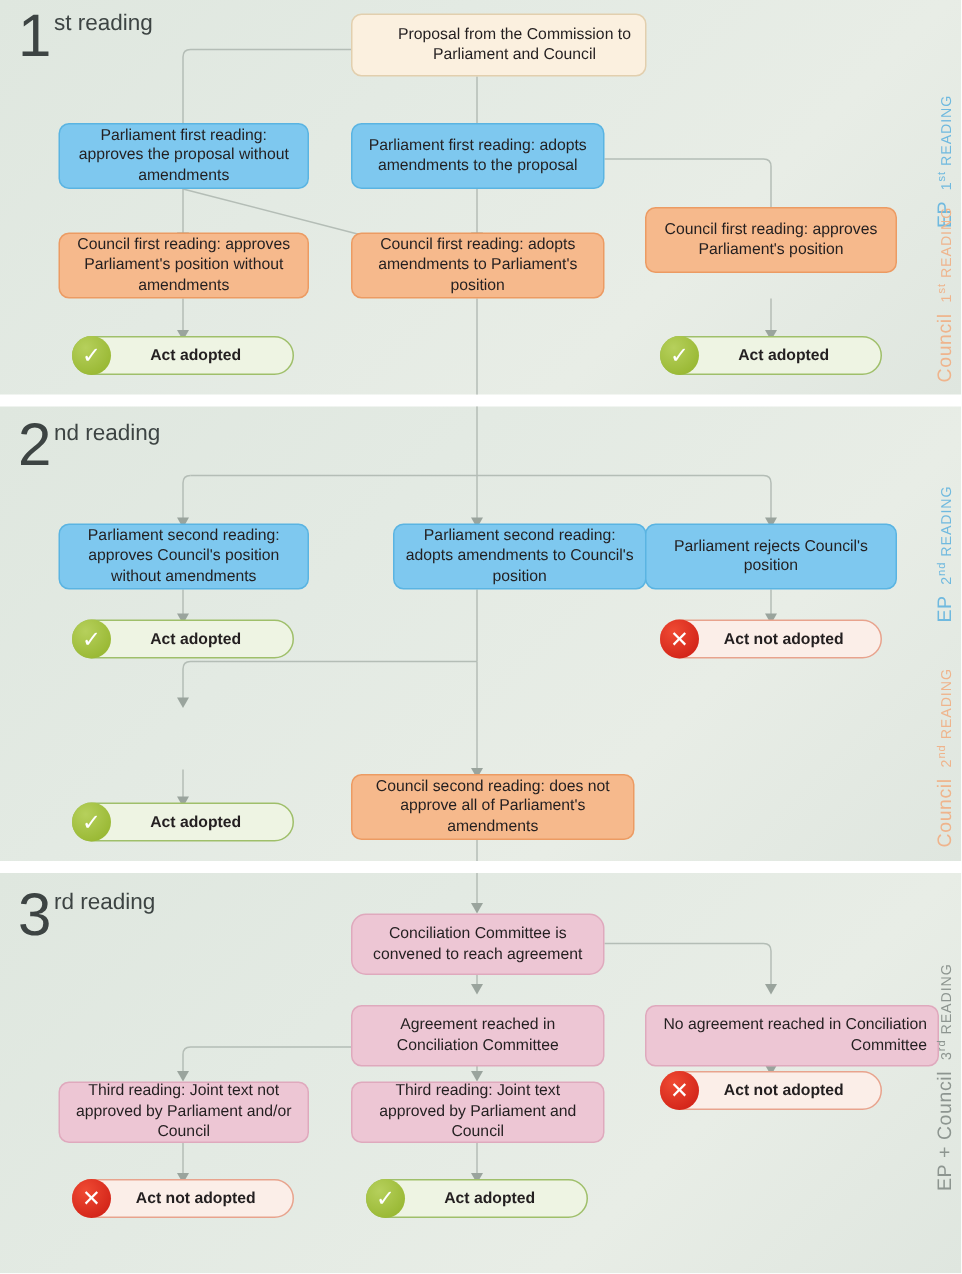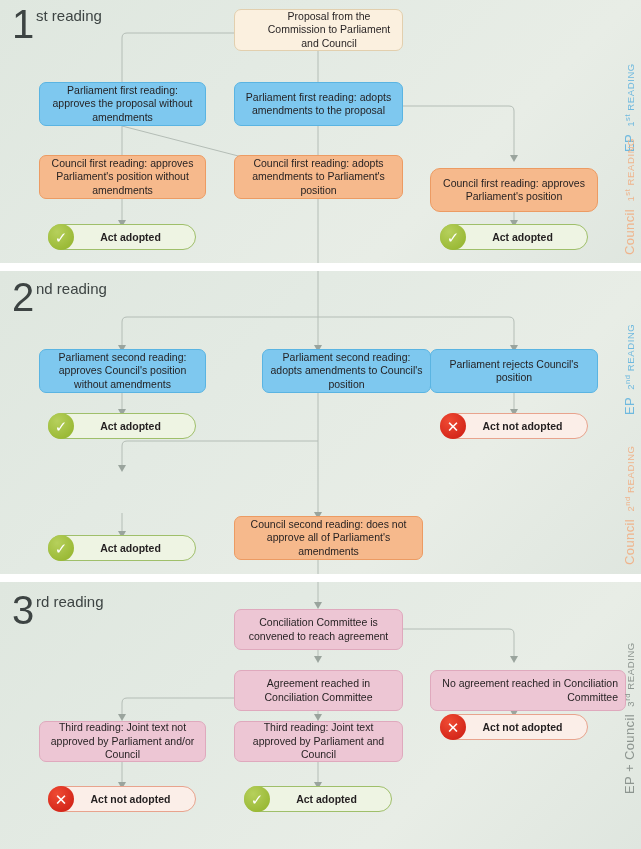--- a/index.html
+++ b/index.html
@@ -79,28 +79,28 @@
 
       <path class="wire" d="M122,199 L122,224"></path>
       <polygon class="arrow" points="118,220 126,220 122,227"></polygon>
 
       <path class="wire" d="M514,199 L514,224"></path>
       <polygon class="arrow" points="510,220 518,220 514,227"></polygon>
 
       <path class="wire" d="M318,199 L318,263"></path>
     </svg>
 
-    <div class="box cream" style="left:234px;top:9px;width:169px;height:42px;padding-left:28px;">Proposal from the Commission to Parliament and Council</div>
+    <div class="box cream" style="left:234px;top:9px;width:197px;height:42px;padding-left:28px;">Proposal from the Commission to Parliament and Council</div>
 
     <div class="box blue" style="left:39px;top:82px;width:167px;height:44px;">Parliament first reading: approves the proposal without amendments</div>
     <div class="box blue" style="left:234px;top:82px;width:169px;height:44px;">Parliament first reading: adopts amendments to the proposal</div>
 
     <div class="box orange" style="left:39px;top:155px;width:167px;height:44px;">Council first reading: approves Parliament's position without amendments</div>
     <div class="box orange" style="left:234px;top:155px;width:169px;height:44px;">Council first reading: adopts amendments to Parliament's position</div>
-    <div class="box orange" style="left:430px;top:168px;width:168px;height:44px;border-radius:10px;">Council first reading: approves Parliament's position</div>
+    <div class="box orange" style="left:430px;top:138px;width:168px;height:44px;">Council first reading: approves Parliament's position</div>
 
     <div class="pill ok" style="left:48px;top:224px;width:148px;">
       <span class="disc">✓</span>
       <span class="ptxt">Act adopted</span>
     </div>
     <div class="pill ok" style="left:440px;top:224px;width:148px;">
       <span class="disc">✓</span>
       <span class="ptxt">Act adopted</span>
     </div>
 
@@ -202,21 +202,21 @@
       <path class="wire" d="M514,111 L514,132"></path>
       <polygon class="arrow" points="510,128 518,128 514,135"></polygon>
 
       <path class="wire" d="M122,180 L122,204"></path>
       <polygon class="arrow" points="118,200 126,200 122,207"></polygon>
 
       <path class="wire" d="M318,180 L318,204"></path>
       <polygon class="arrow" points="314,200 322,200 318,207"></polygon>
     </svg>
 
-    <div class="box pink" style="left:234px;top:27px;width:169px;height:41px;">Conciliation Committee is convened to reach agreement</div>
+    <div class="box pink" style="left:234px;top:27px;width:169px;height:41px;border-radius:10px;">Conciliation Committee is convened to reach agreement</div>
 
     <div class="box pink" style="left:234px;top:88px;width:169px;height:41px;">Agreement reached in Conciliation Committee</div>
     <div class="box pink" style="left:430px;top:88px;width:196px;height:41px;text-align:right;">No agreement reached in Conciliation Committee</div>
 
     <div class="pill no" style="left:440px;top:132px;width:148px;">
       <span class="disc">✕</span>
       <span class="ptxt">Act not adopted</span>
     </div>
 
     <div class="box pink" style="left:39px;top:139px;width:167px;height:41px;">Third reading: Joint text not approved by Parliament and/or Council</div>

